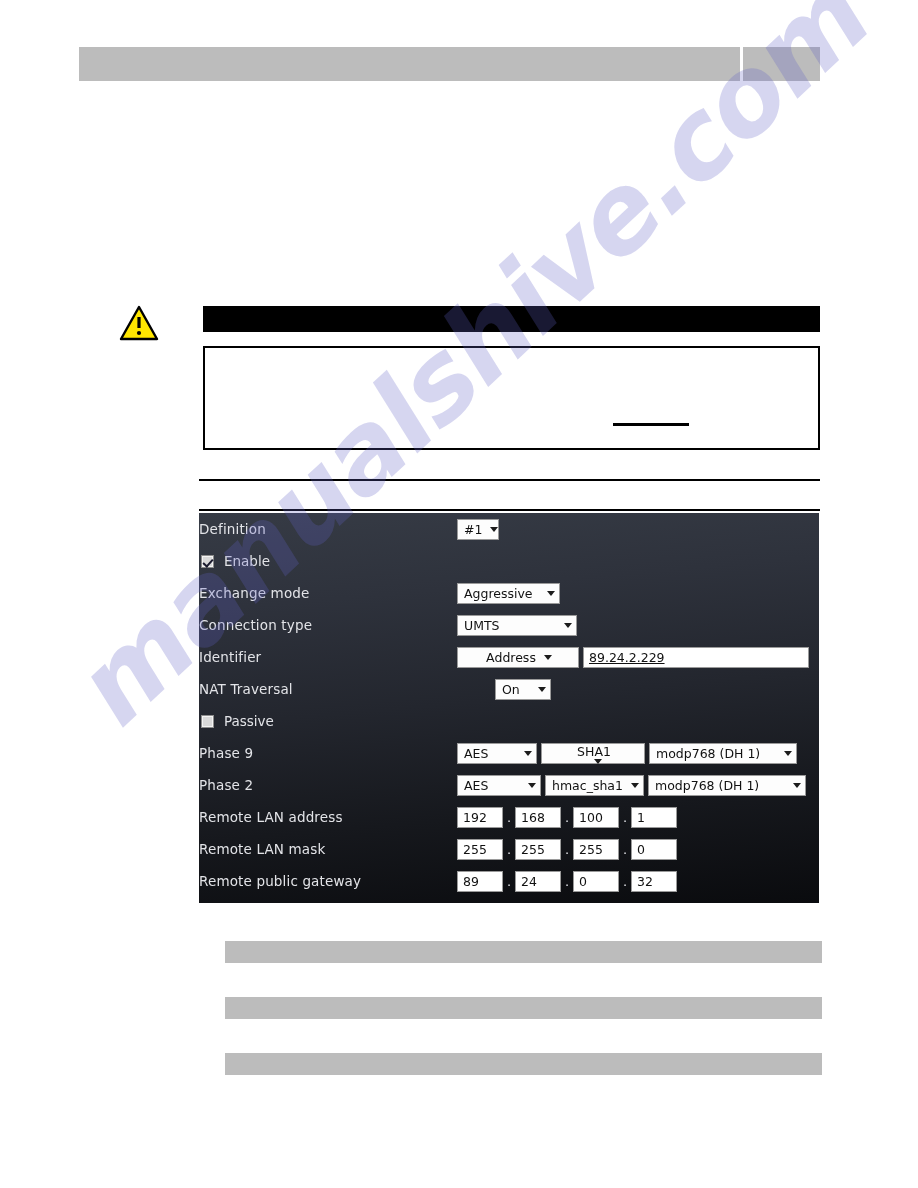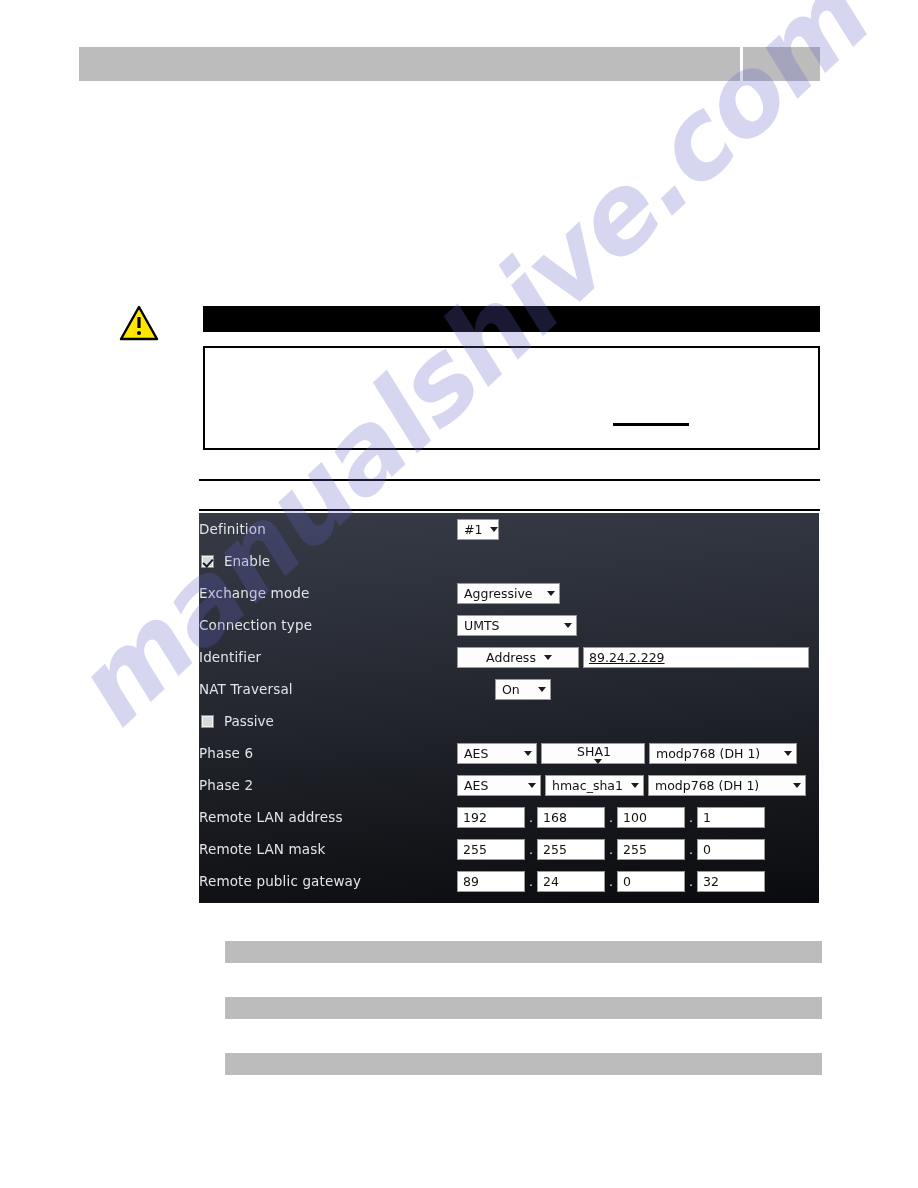--- a/index.html
+++ b/index.html
@@ -224,21 +224,21 @@
     font-size: 12.5px;
     white-space: nowrap;
   }
 
   
   .octet-group {
     display: flex;
     align-items: center;
   }
   .octet {
-    width: 68px;
+    width: 46px;
     height: 21px;
     background: #ffffff;
     border: 1px solid #9a9a9a;
     box-sizing: border-box;
     display: inline-flex;
     align-items: center;
     padding-left: 5px;
     color: #111111;
     font-size: 12.5px;
   }
@@ -368,21 +368,21 @@
       </div>
     </div>
   </div>
 
   <div class="checkbox-row">
     <span class="cb-box"></span>
     <span class="cb-label">Passive</span>
   </div>
 
   <div class="config-row">
-    <div class="config-label">Phase 6</div>
+    <div class="config-label">Phase 9</div>
     <div class="config-controls">
       <div class="ui-select w-p1a">
         <span>AES</span>
         <span class="sel-caret"></span>
       </div>
       <div class="ui-select w-p1b">
         <span>SHA1</span>
         <span class="sel-caret"></span>
       </div>
       <div class="ui-select w-p1c">

